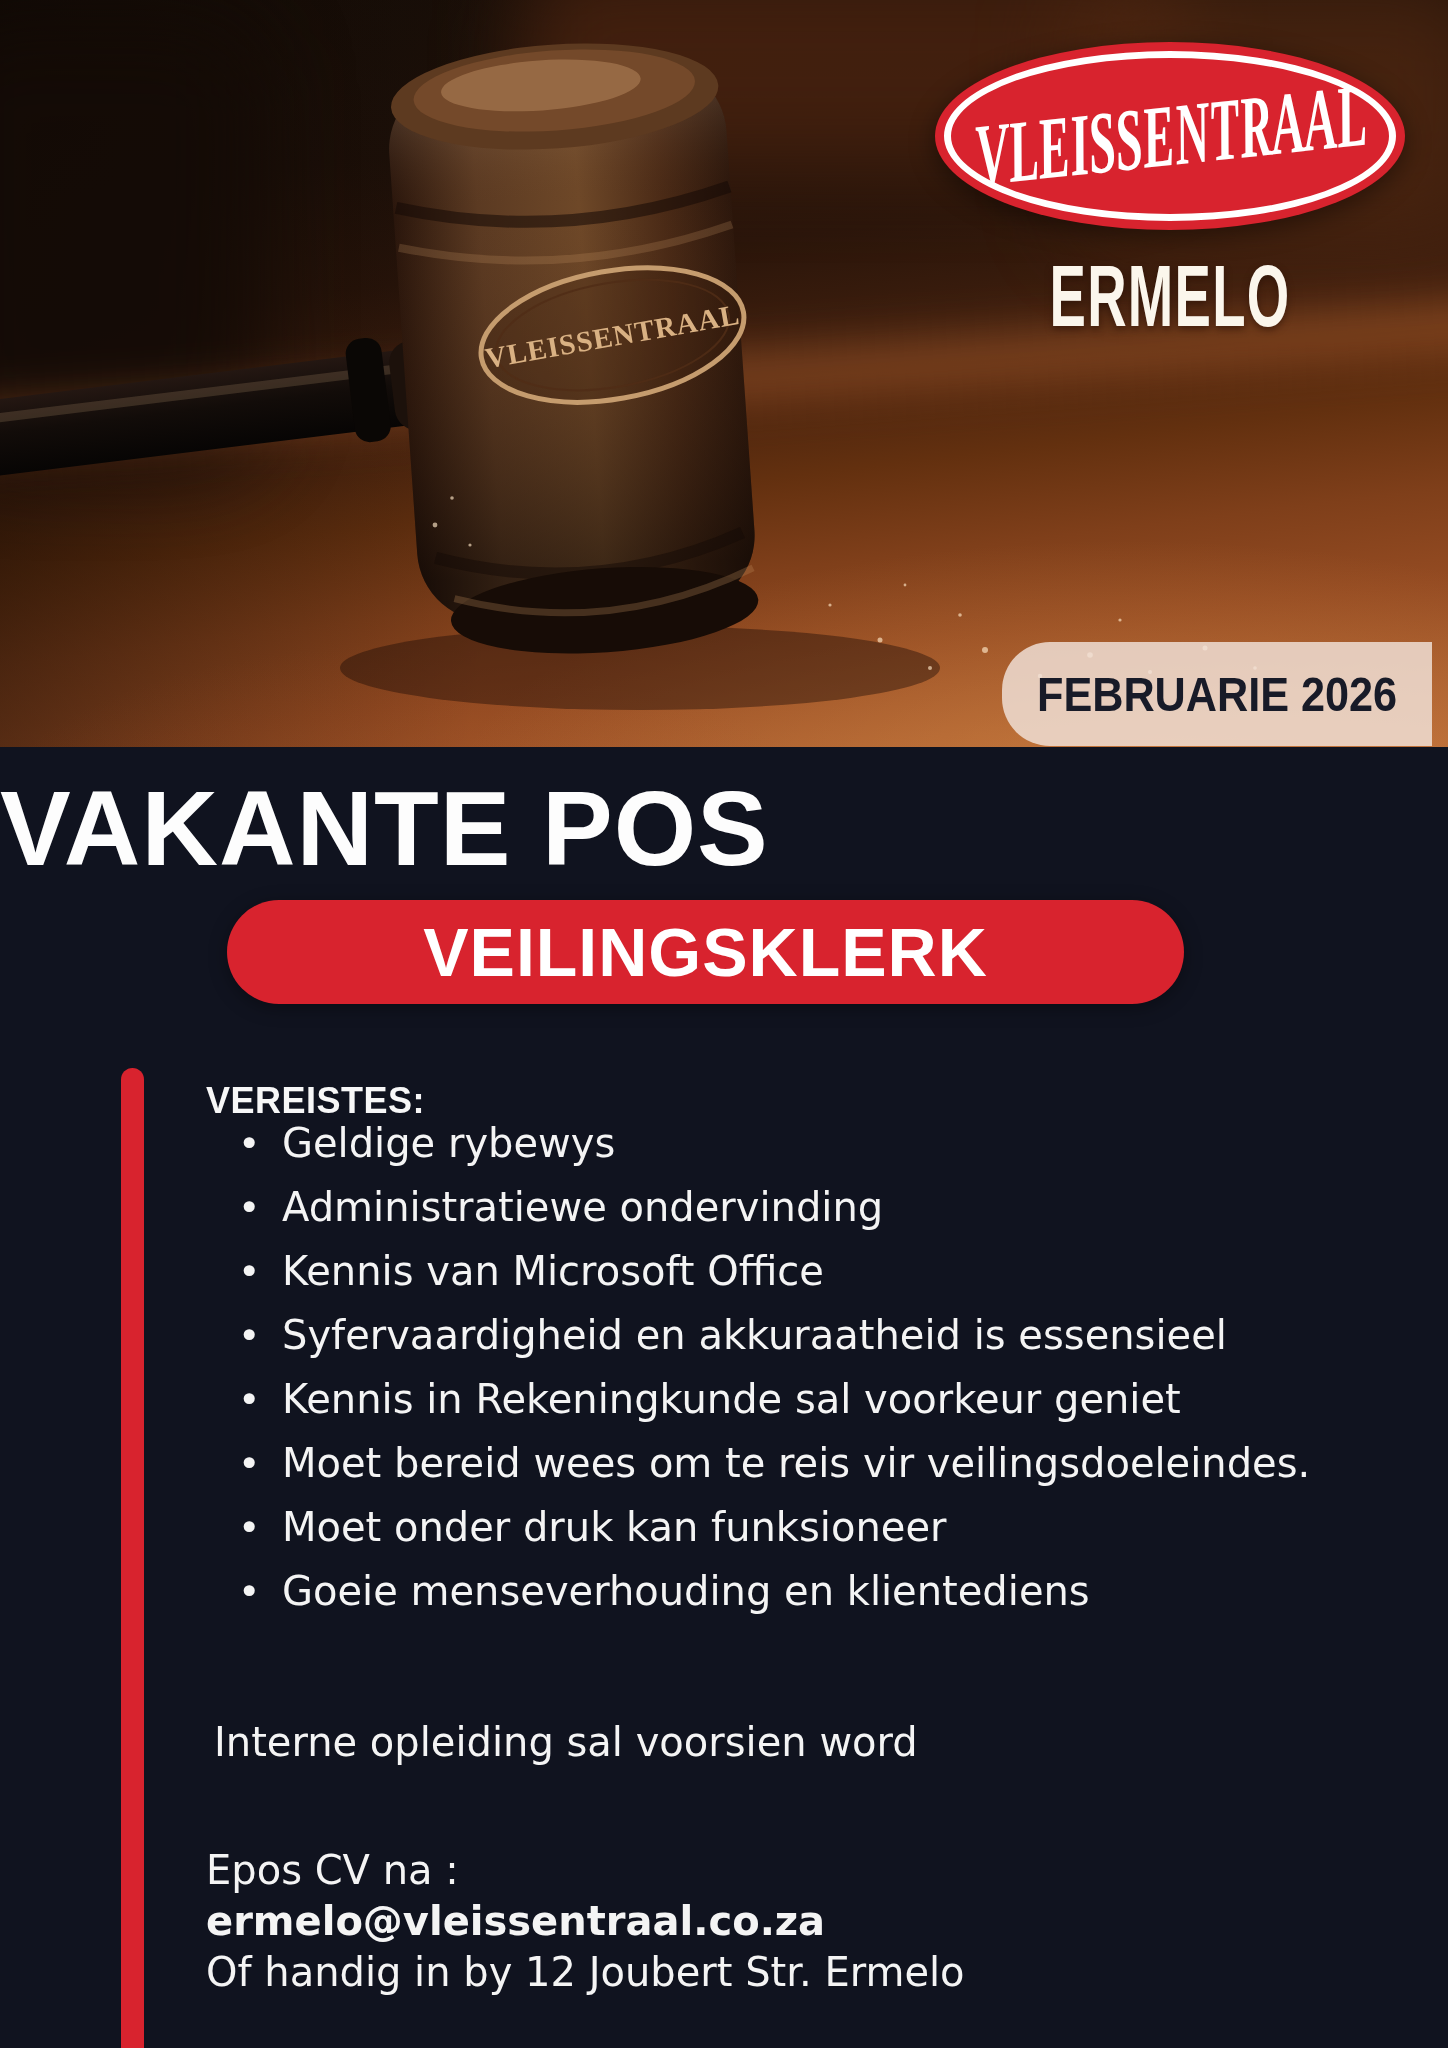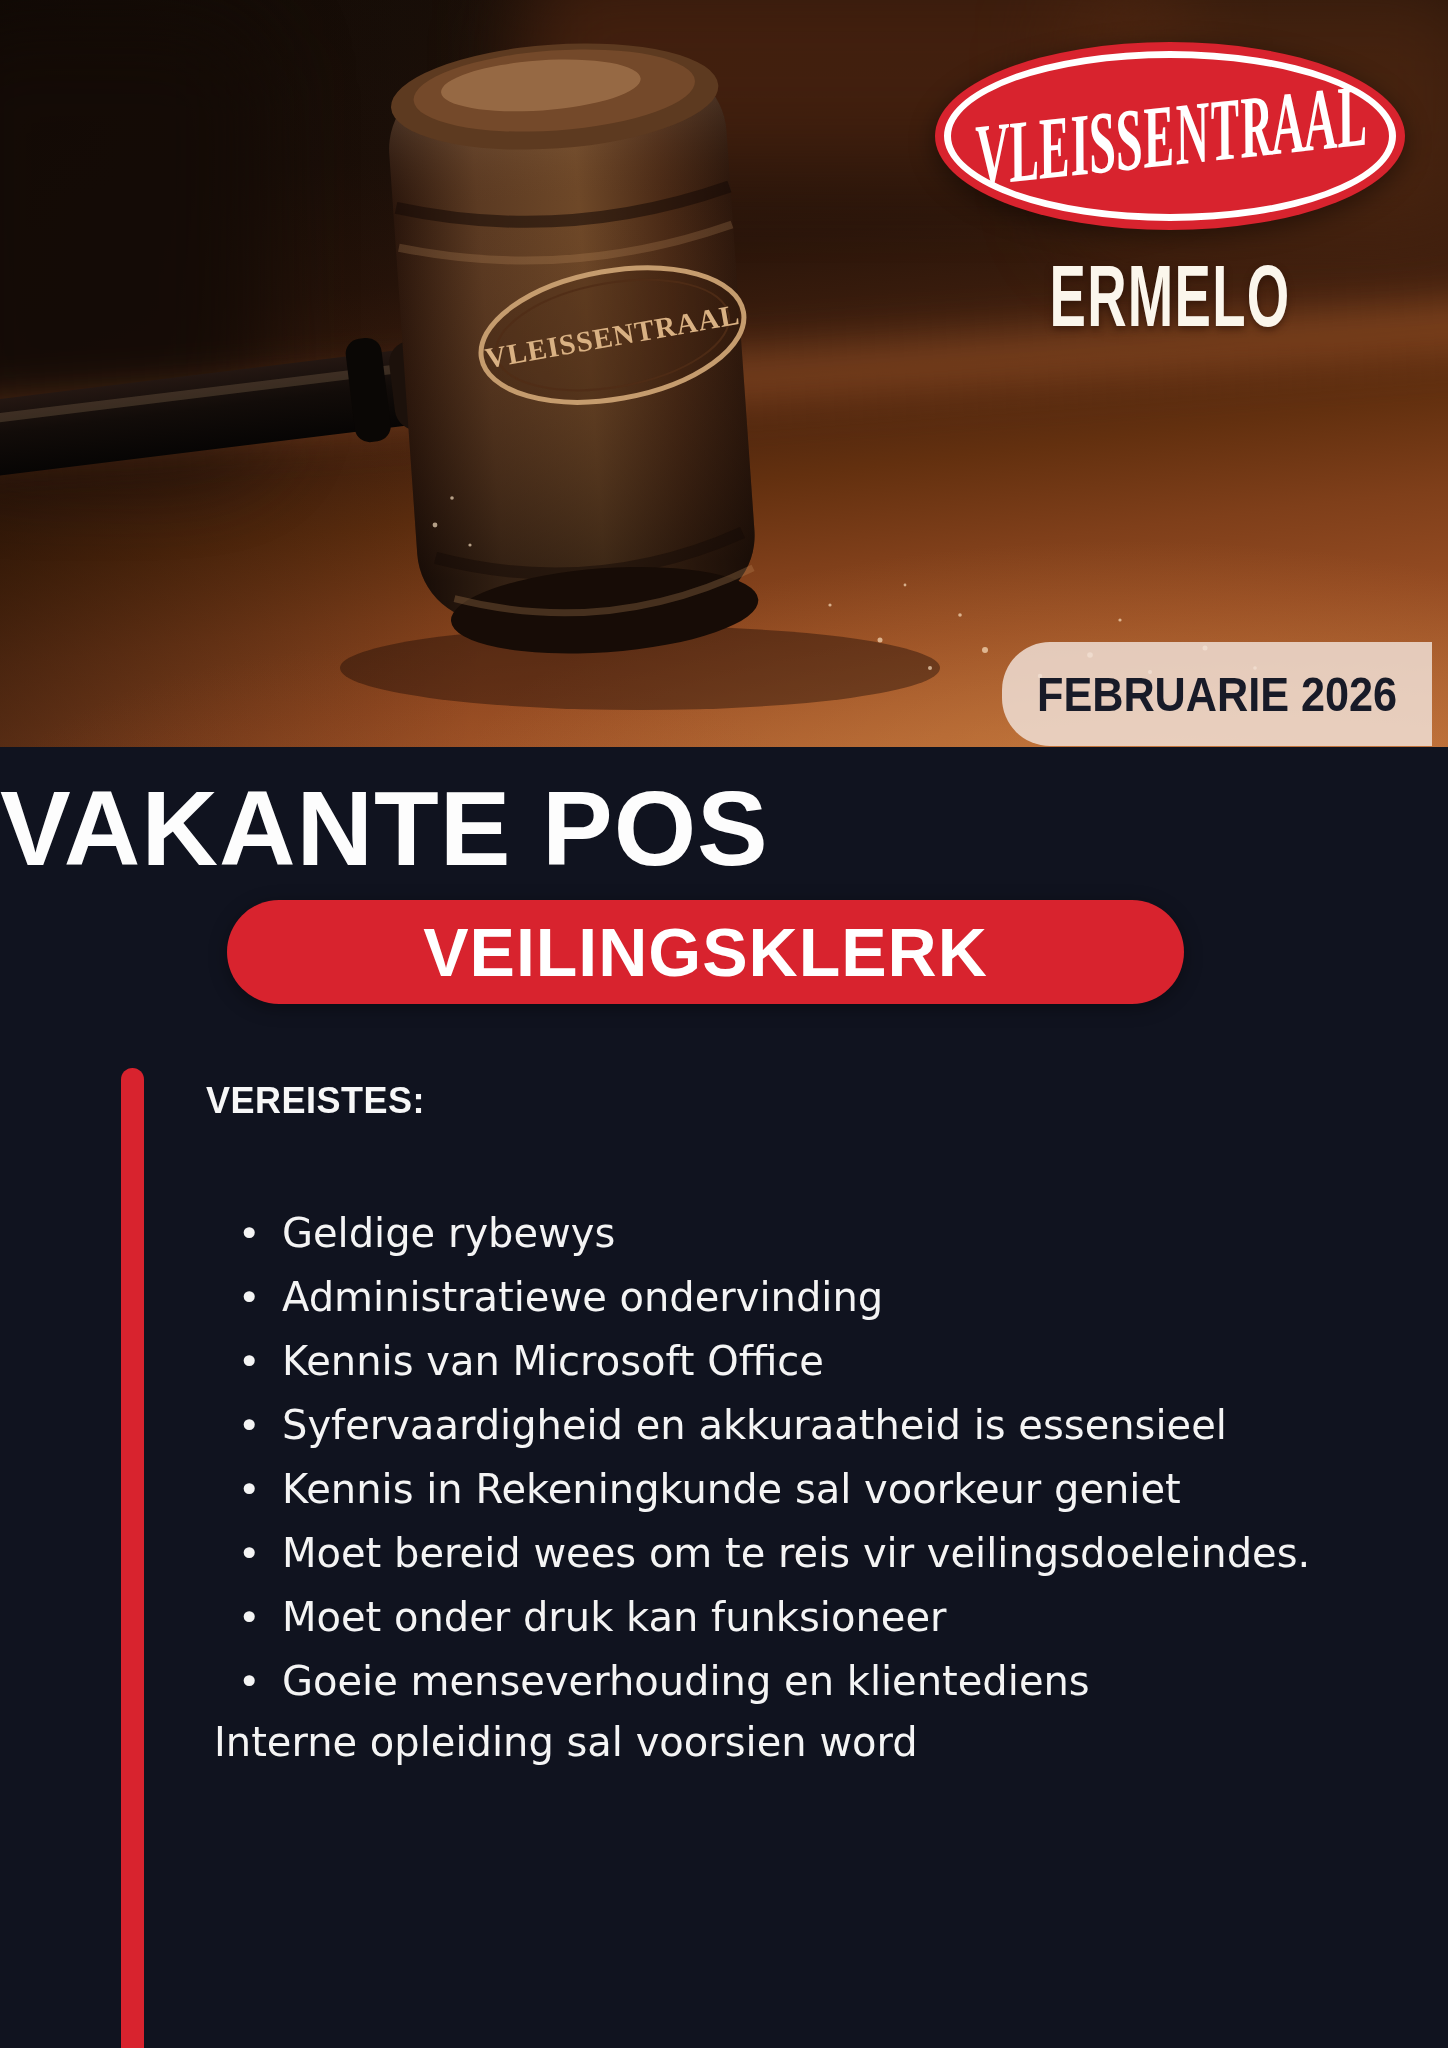--- a/index.html
+++ b/index.html
@@ -75,21 +75,21 @@
   .red-bar{
     position:absolute;left:121px;top:1068px;width:23px;height:980px;
     background:#d8232e;border-radius:12px 12px 0 0;
   }
   .req-heading{
     position:absolute;left:206px;top:1080px;margin:0;
     color:#f7f7f7;font-family:"Liberation Sans",sans-serif;font-weight:bold;
     font-size:36px;letter-spacing:.5px;
   }
   .req-list{
-    position:absolute;left:238px;top:1202px;margin:0;padding:0;list-style:none;
+    position:absolute;left:238px;top:1112px;margin:0;padding:0;list-style:none;
     color:#f4f4f4;font-size:40px;line-height:63px;white-space:nowrap;
   }
   .req-list li::before{
     content:"\2022";display:inline-block;width:44px;font-size:.95em;color:#f4f4f4;
   }
   .note-line{
     position:absolute;left:206px;top:1708px;margin:8px;
     color:#f4f4f4;font-size:40px;line-height:52px;white-space:nowrap;
   }
   .contact-block{
@@ -204,14 +204,19 @@
       <li>Kennis van Microsoft Office</li>
       <li>Syfervaardigheid en akkuraatheid is essensieel</li>
       <li>Kennis in Rekeningkunde sal voorkeur geniet</li>
       <li>Moet bereid wees om te reis vir veilingsdoeleindes.</li>
       <li>Moet onder druk kan funksioneer</li>
       <li>Goeie menseverhouding en klientediens</li>
     </ul>
 
   <p class="note-line">Interne opleiding sal voorsien word</p>
 
+  <div class="contact-block">
+    <p>Epos CV na :</p>
+    <p class="contact-email">ermelo@vleissentraal.co.za</p>
+    <p>Of handig in by 12 Joubert Str. Ermelo</p>
+  </div>
 
 </div>
 
 </body></html>

